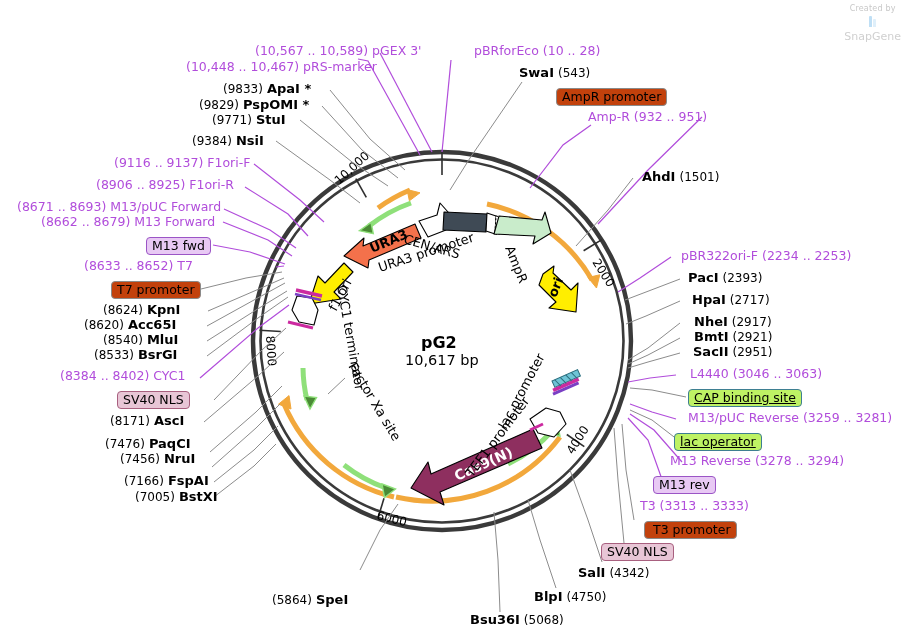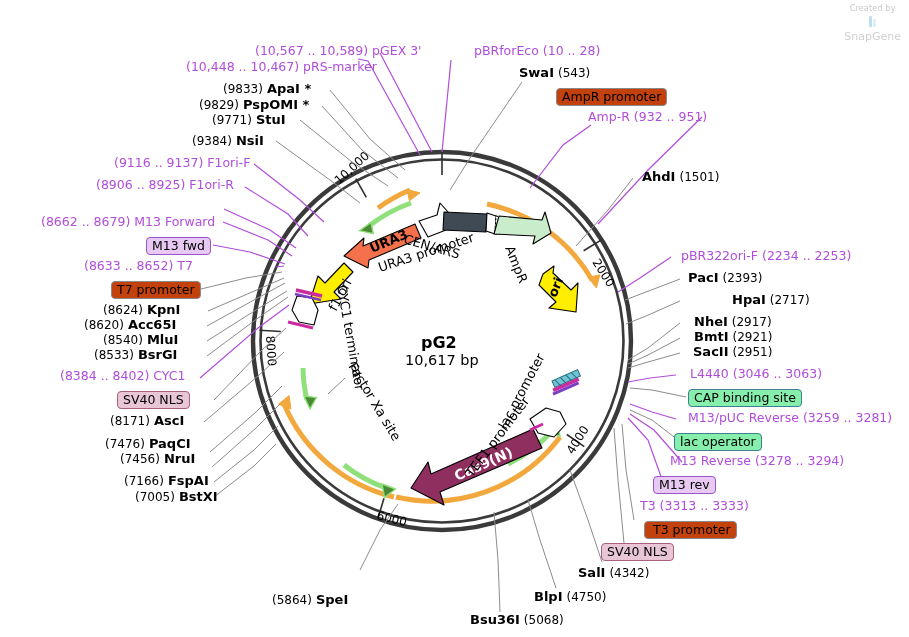--- a/index.html
+++ b/index.html
@@ -25,21 +25,21 @@
   .enz{font-size:12.5px;color:#000;}
   .enz b{font-weight:bold;font-size:13px;}
   .enz .pos{font-weight:normal;font-size:12px;color:#000;}
   .prim{font-size:12.5px;color:#b14ddb;}
   .prim .pos{color:#b14ddb;}
 
   .tag{position:absolute;white-space:nowrap;font-size:12.5px;color:#000;
        border:1px solid #8a8a8a;border-radius:4px;padding:1px 5px 2px 5px;background:#c2410c;line-height:1.05;}
   .tag.purple{background:#e8c9f4;border-color:#9b55c6;color:#000;}
   .tag.pink{background:#e8c6d6;border-color:#a8607f;color:#000;}
-  .tag.teal{background:#86efac;border-color:#3e7f92;color:#000;}
+  .tag.teal{background:#bef264;border-color:#3e7f92;color:#000;text-decoration:underline;}
 
   
   .center-name{position:absolute;font-size:16px;font-weight:bold;color:#000;}
   .center-bp{position:absolute;font-size:14.5px;color:#000;}
 
   svg text{font-family:"DejaVu Sans","Liberation Sans",sans-serif;}
 </style>
 </head>
 <body>
 
@@ -274,21 +274,21 @@
     <span class="pos">(1501)</span>
   </div>
   <div class="lbl prim" style="left:681px;top:250px;">
     <span>pBR322ori-F</span>
     <span class="pos">(2234 .. 2253)</span>
   </div>
   <div class="lbl enz" style="left:688px;top:271px;">
     <b>PacI</b>
     <span class="pos">(2393)</span>
   </div>
-  <div class="lbl enz" style="left:692px;top:293px;margin-left:40px;">
+  <div class="lbl enz" style="left:692px;top:293px;">
     <b>HpaI</b>
     <span class="pos">(2717)</span>
   </div>
   <div class="lbl enz" style="left:694px;top:315px;">
     <b>NheI</b>
     <span class="pos">(2917)</span>
   </div>
   <div class="lbl enz" style="left:694px;top:330px;">
     <b>BmtI</b>
     <span class="pos">(2921)</span>
@@ -347,20 +347,24 @@
     <b>NsiI</b>
   </div>
   <div class="lbl prim" style="left:114px;top:157px;">
     <span class="pos">(9116 .. 9137)</span>
     <span>F1ori-F</span>
   </div>
   <div class="lbl prim" style="left:96px;top:179px;">
     <span class="pos">(8906 .. 8925)</span>
     <span>F1ori-R</span>
   </div>
+  <div class="lbl prim" style="left:17px;top:201px;">
+    <span class="pos">(8671 .. 8693)</span>
+    <span>M13/pUC Forward</span>
+  </div>
   <div class="lbl prim" style="left:41px;top:216px;">
     <span class="pos">(8662 .. 8679)</span>
     <span>M13 Forward</span>
   </div>
   <div class="tag purple" style="left:146px;top:237px;">
     <span>M13 fwd</span>
   </div>
   <div class="lbl prim" style="left:84px;top:260px;">
     <span class="pos">(8633 .. 8652)</span>
     <span>T7</span>

